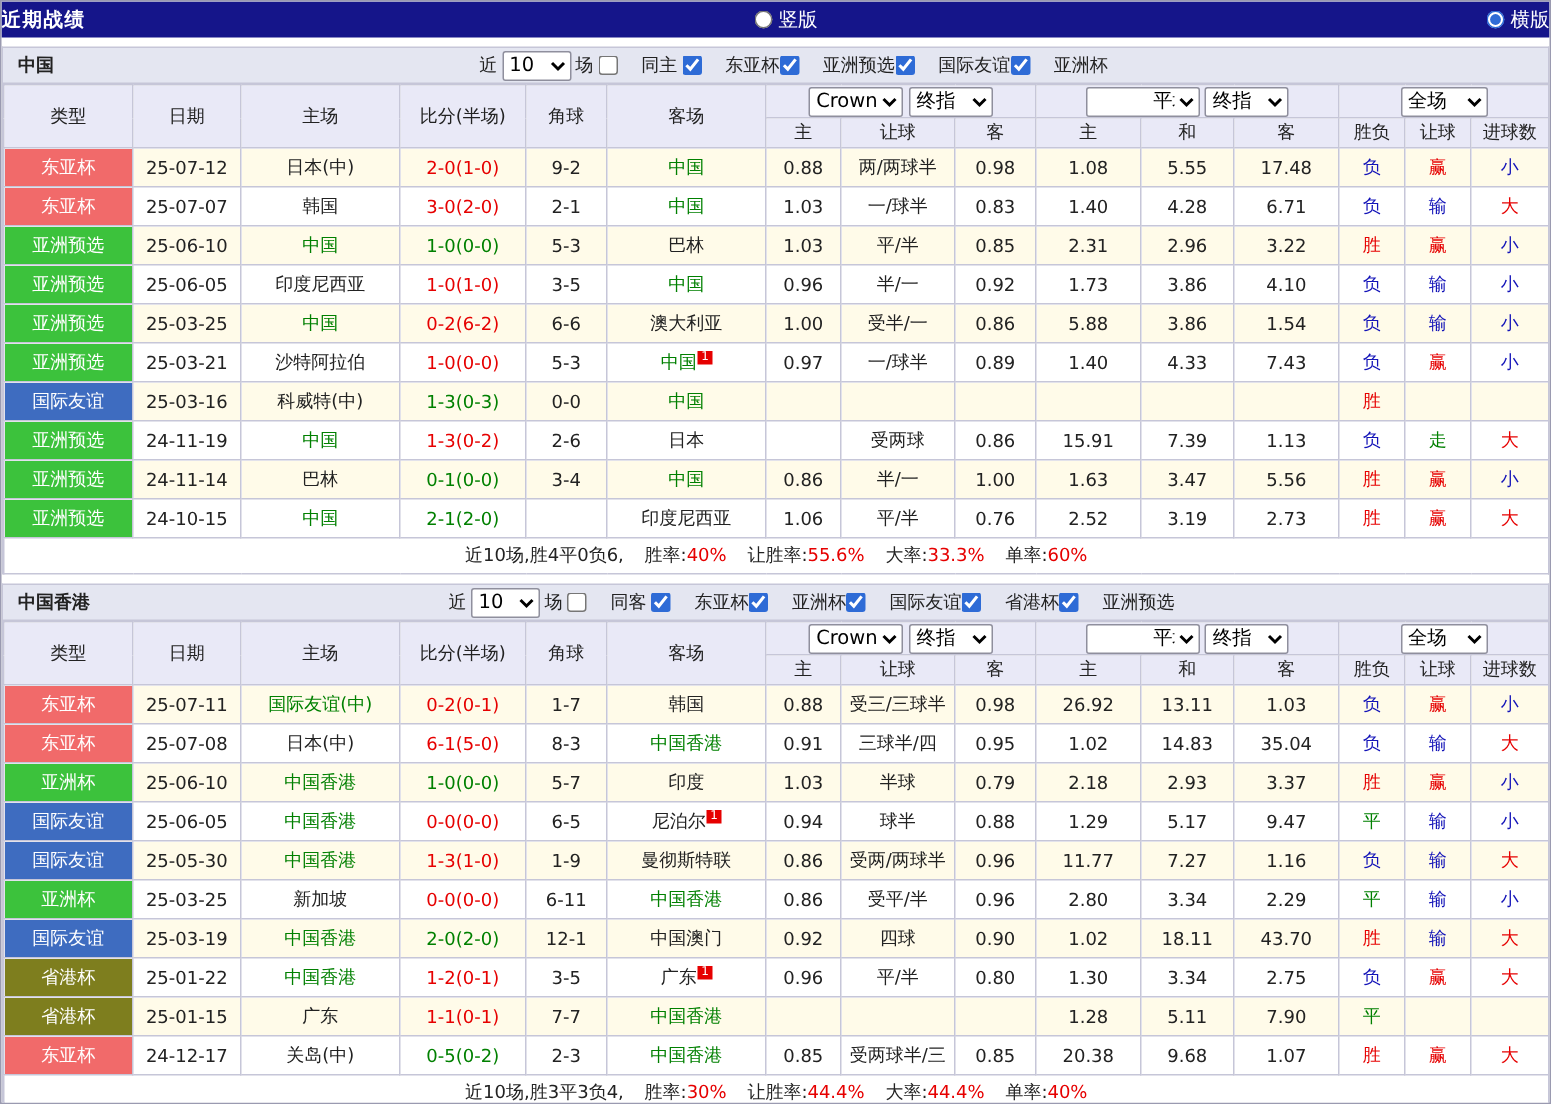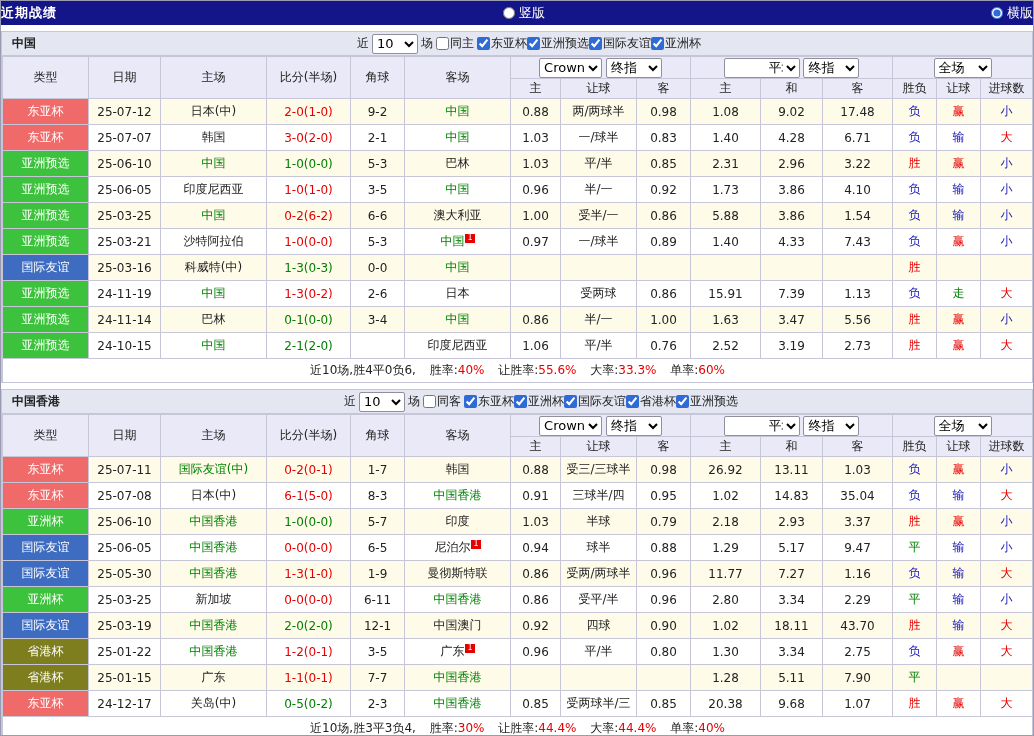--- a/index.html
+++ b/index.html
@@ -11,21 +11,21 @@
   .titlebar { height:24px; background:#15158a; color:#fff; display:flex; align-items:center; justify-content:space-between; gap:14px; font-size:13px; }
   .titlebar .title { font-weight:bold; letter-spacing:1px; }
   .radio { display:inline-flex; align-items:center; gap:4px; cursor:pointer; }
   .radio input { accent-color:#2e6bd6; width:12px; height:12px; }
 
   
   .section { margin-top:6px; border:1px solid #c6c6d8; border-bottom:none; }
   .section-header { height:24px; background:#e4e6f1; border-bottom:1px solid #c6c6d8; display:flex; align-items:center; padding:0 10px; }
   .section-name { font-weight:bold; white-space:nowrap; }
   .filters { flex:1; display:flex; justify-content:center; align-items:center; gap:3px; white-space:nowrap; }
-  .filters .cb, .cbs label { display:inline-flex; align-items:center; gap:1px; cursor:pointer; }
+  .filters .cb, .cbs label { display:inline-flex; align-items:center; gap:16px; cursor:pointer; }
   .filters input[type=checkbox] { accent-color:#2e6bd6; width:13px; height:13px; }
   .cbs { display:inline-flex; align-items:center; }
   select { font-family:inherit; font-size:13px; height:20px; border:1px solid #8f8f9d; background:#fff; border-radius:2px; }
   select.games { width:46px; }
   select.w-comp { width:63px; } select.w-time { width:56px; }
   select.w-euro { width:76px;padding-left:40px; } select.w-scope { width:58px; }
 
   
   table { width:100%; border-collapse:collapse; table-layout:fixed; }
   th, td { border:1px solid #c6c6d8; text-align:center; padding:0 1px; overflow:hidden; white-space:nowrap; }
@@ -156,21 +156,21 @@
             <td class="b-red">东亚杯</td>
             <td>25-07-12</td>
             <td>日本(中)</td>
             <td class="t-red">2-0(1-0)</td>
             <td>9-2</td>
             <td class="team-green">中国</td>
             <td>0.88</td>
             <td>两/两球半</td>
             <td>0.98</td>
             <td>1.08</td>
-            <td>9.02</td>
+            <td>5.55</td>
             <td>17.48</td>
             <td class="t-blue">负</td>
             <td class="t-red">赢</td>
             <td class="t-blue">小</td>
           </tr>
           <tr class="even">
             <td class="b-red">东亚杯</td>
             <td>25-07-07</td>
             <td>韩国</td>
             <td class="t-red">3-0(2-0)</td>

